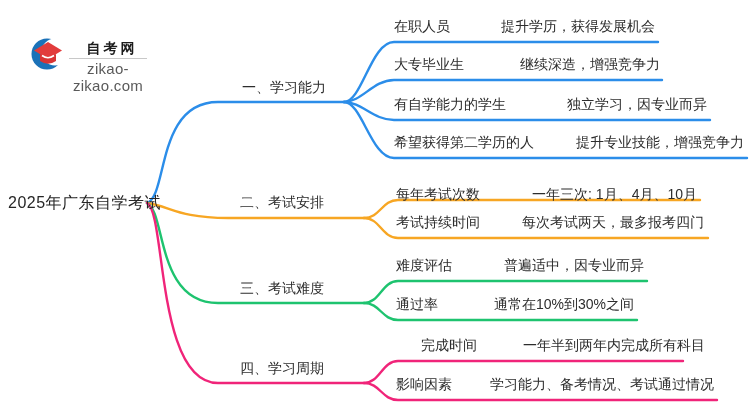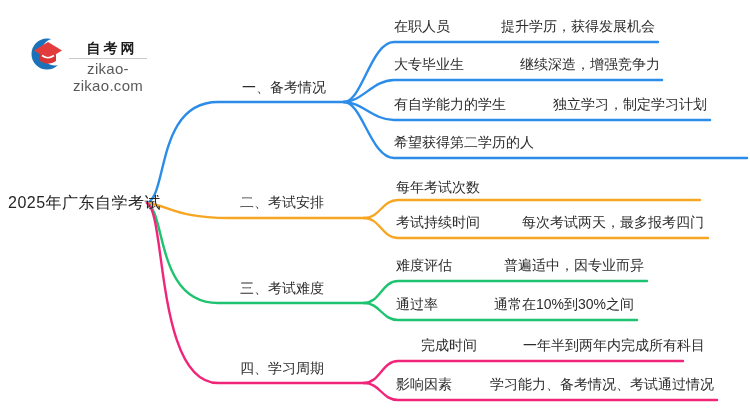--- a/index.html
+++ b/index.html
@@ -84,43 +84,45 @@
       <path d="M10,18 L10,25 Q18,30.5 26,25 L26,18 Q18,23.5 10,18 Z" fill="#D83434"></path>
       <path d="M12,19.5 Q18,24 24,19.5" stroke="#ffffff" stroke-width="1.6" fill="none"></path>
     </svg>
     <div class="logo-name">自考网</div>
     <div class="logo-divider"></div>
     <div class="logo-url">zikao-zikao.com</div>
   </div>
 
   <div class="central">2025年广东自学考试</div>
 
-  <div class="node branch-label" style="left:242px;top:78px;">一、备考情况</div>
+  <div class="node branch-label" style="left:242px;top:78px;">一、学习能力</div>
   <div class="node branch-label" style="left:240px;top:193px;">二、考试安排</div>
   <div class="node branch-label" style="left:240px;top:279px;">三、考试难度</div>
   <div class="node branch-label" style="left:240px;top:359px;">四、学习周期</div>
 
   <div class="leaf-row" style="left:394px;top:17px;width:261px;">
     <span class="leaf-title">在职人员</span>
     <span class="leaf-desc">提升学历，获得发展机会</span>
   </div>
   <div class="leaf-row" style="left:394px;top:55px;width:266px;gap:16px;">
     <span class="leaf-title">大专毕业生</span>
     <span class="leaf-desc">继续深造，增强竞争力</span>
   </div>
   <div class="leaf-row" style="left:394px;top:95px;width:313px;">
     <span class="leaf-title">有自学能力的学生</span>
-    <span class="leaf-desc">独立学习，制定学习计划</span>
+    <span class="leaf-desc">独立学习，因专业而异</span>
   </div>
   <div class="leaf-row" style="left:394px;top:133px;width:350px;">
     <span class="leaf-title">希望获得第二学历的人</span>
+    <span class="leaf-desc">提升专业技能，增强竞争力</span>
   </div>
 
-  <div class="leaf-row" style="left:396px;top:178px;width:301px;">
+  <div class="leaf-row" style="left:396px;top:185px;width:301px;">
     <span class="leaf-title">每年考试次数</span>
+    <span class="leaf-desc">一年三次: 1月、4月、10月</span>
   </div>
   <div class="leaf-row" style="left:396px;top:213px;width:308px;">
     <span class="leaf-title">考试持续时间</span>
     <span class="leaf-desc">每次考试两天，最多报考四门</span>
   </div>
 
   <div class="leaf-row" style="left:396px;top:256px;width:248px;">
     <span class="leaf-title">难度评估</span>
     <span class="leaf-desc">普遍适中，因专业而异</span>
   </div>

